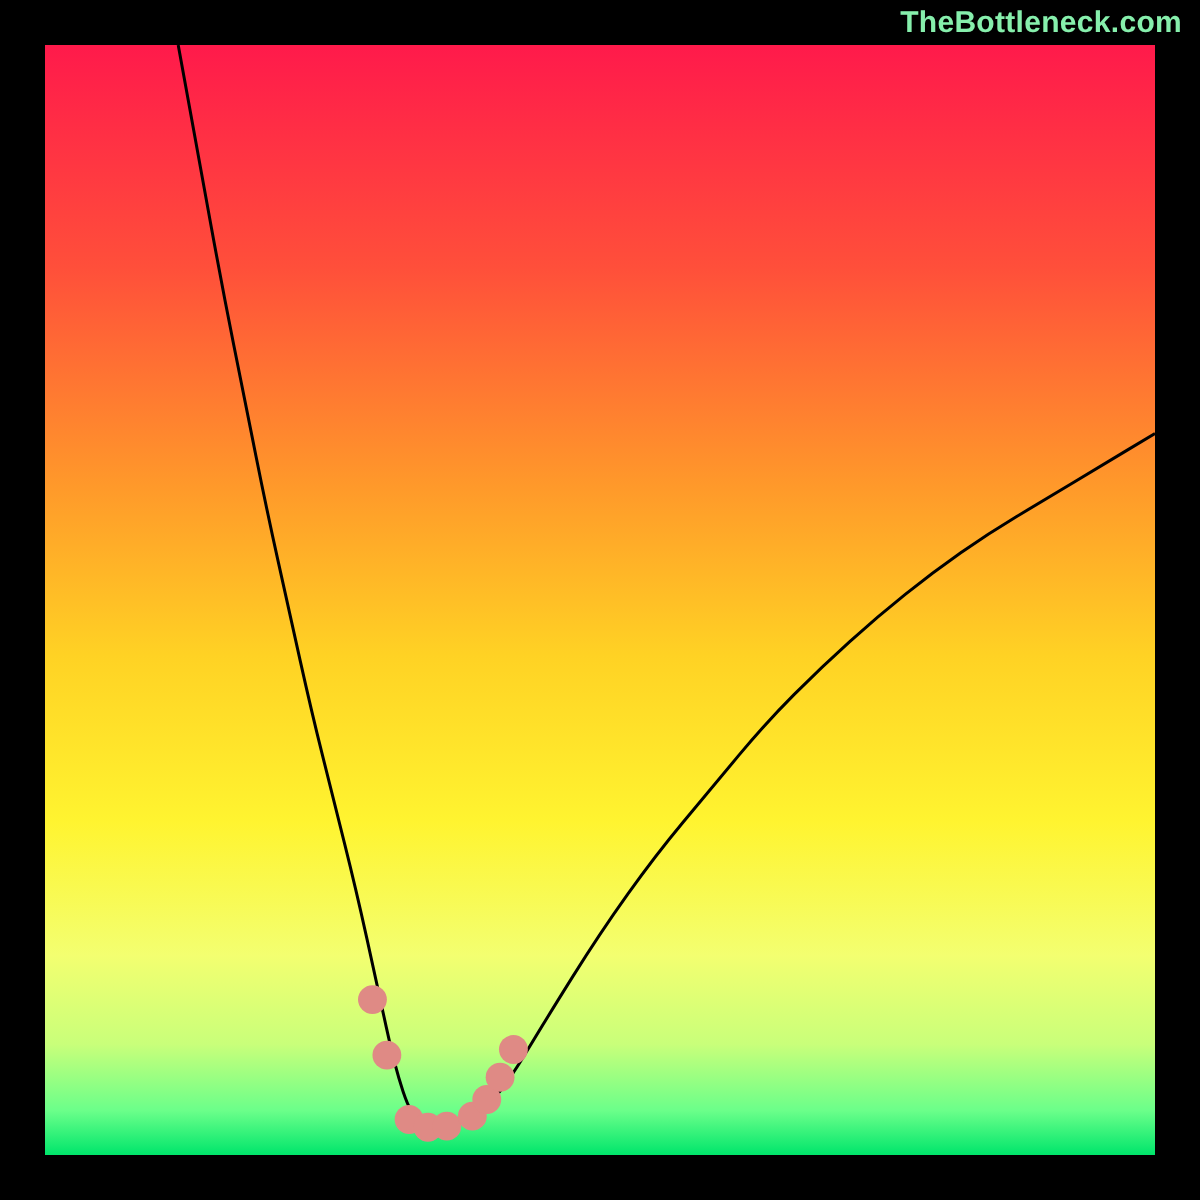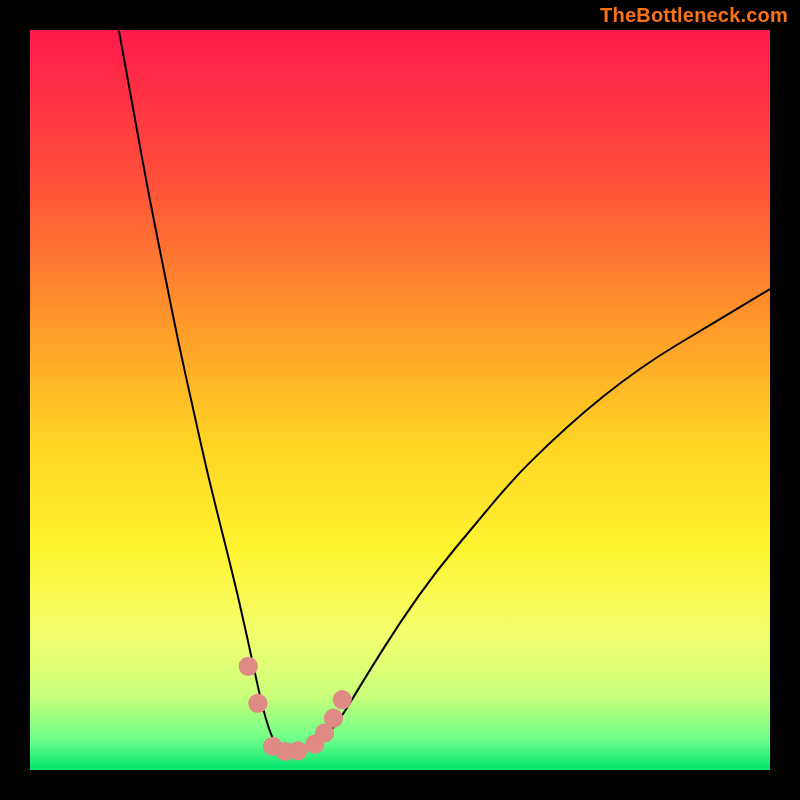--- a/index.html
+++ b/index.html
@@ -14,21 +14,21 @@
   .frame {
     position: relative;
     width: 800px;
     height: 800px;
     background: #000;
   }
   .watermark {
     position: absolute;
     top: 4px;
     right: 12px;
-    color: #f97316;
+    color: #86efac;
     font-size: 20px;
     font-weight: 600;
     letter-spacing: 0.2px;
     z-index: 10;
     user-select: none;
   }
   svg.plot {
     position: absolute;
     left: 30px;
     top: 30px;

